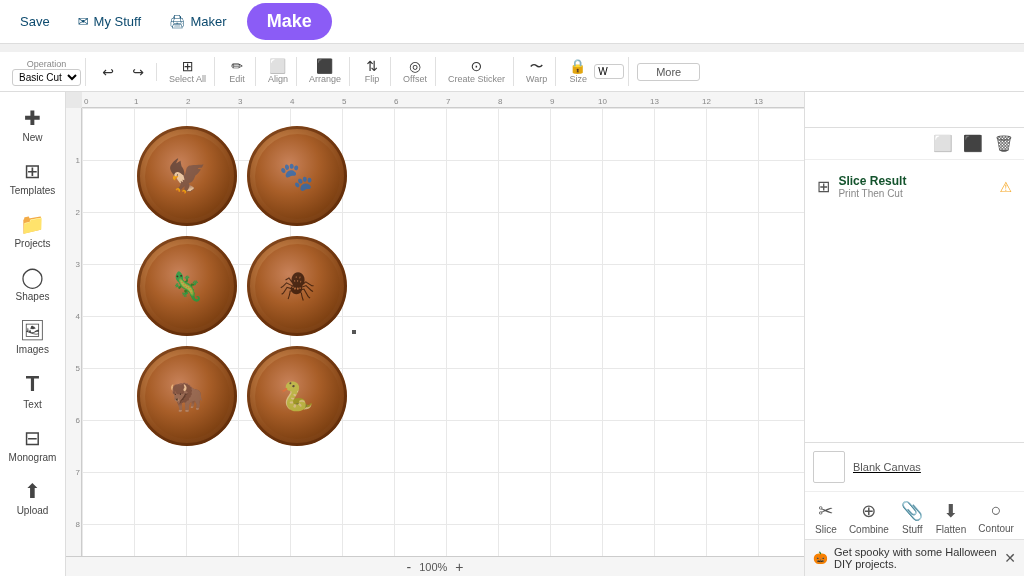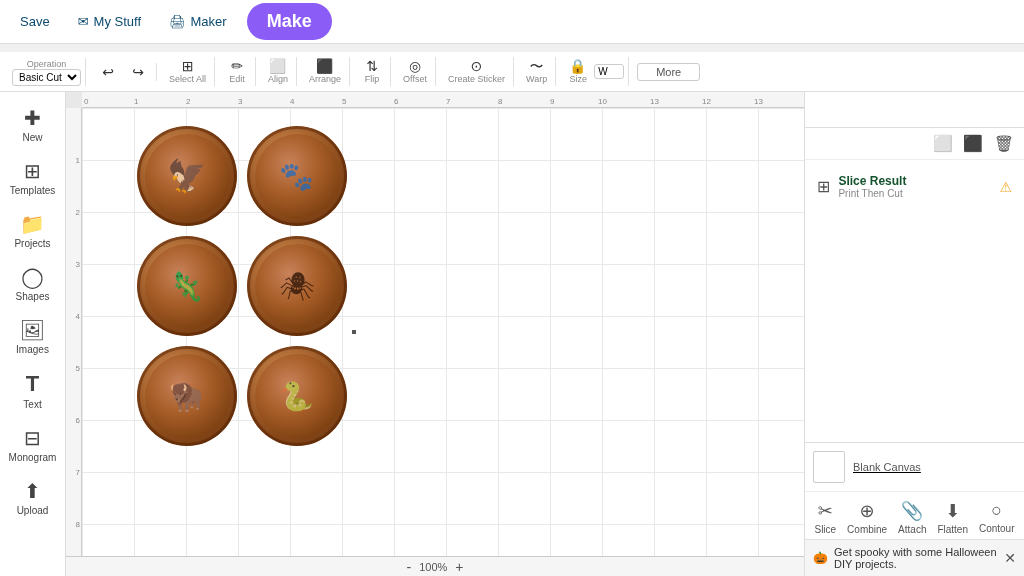--- a/index.html
+++ b/index.html
@@ -543,21 +543,21 @@
       <button class="action-btn">
         <span class="ab-icon">✂</span>
         <span>Slice</span>
       </button>
       <button class="action-btn">
         <span class="ab-icon">⊕</span>
         <span>Combine</span>
       </button>
       <button class="action-btn">
         <span class="ab-icon">📎</span>
-        <span>Attach</span>
+        <span>Stuff</span>
       </button>
       <button class="action-btn">
         <span class="ab-icon">⬇</span>
         <span>Flatten</span>
       </button>
       <button class="action-btn">
         <span class="ab-icon">○</span>
         <span>Contour</span>
       </button>
     </div>

